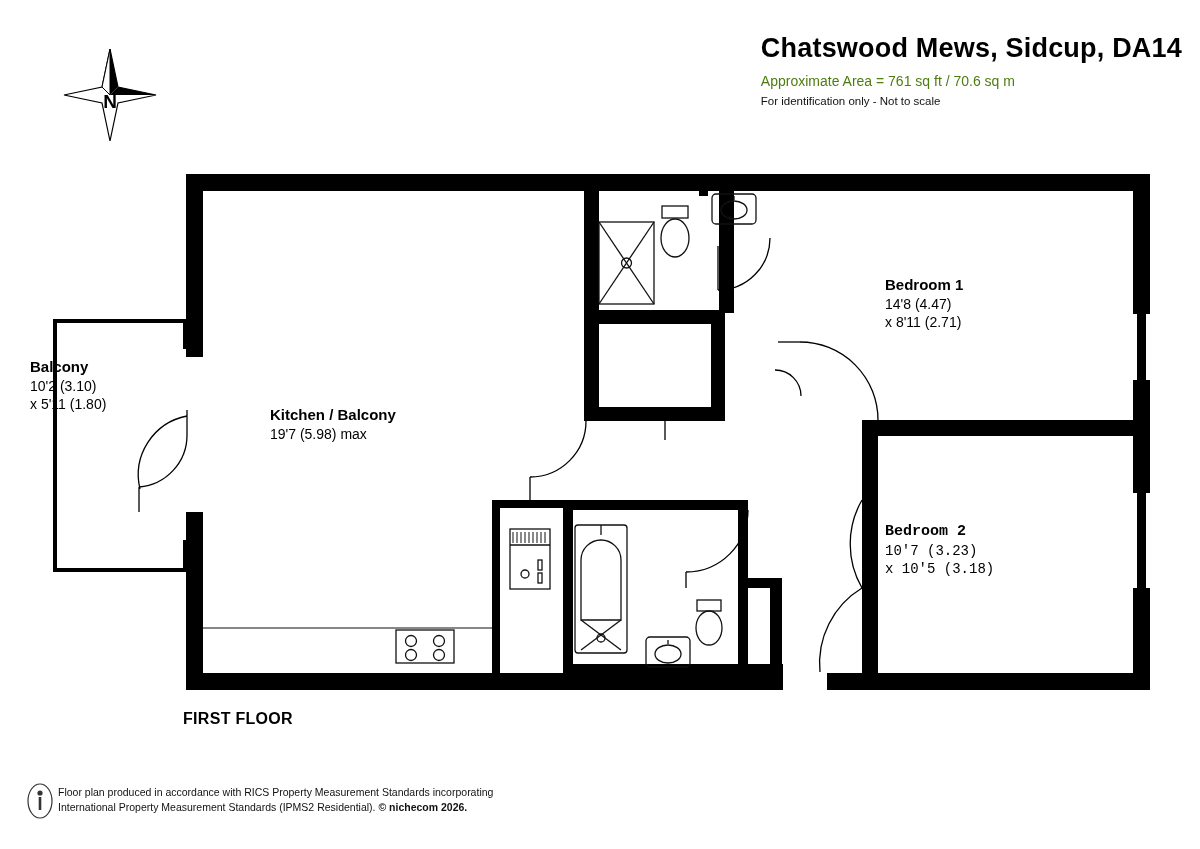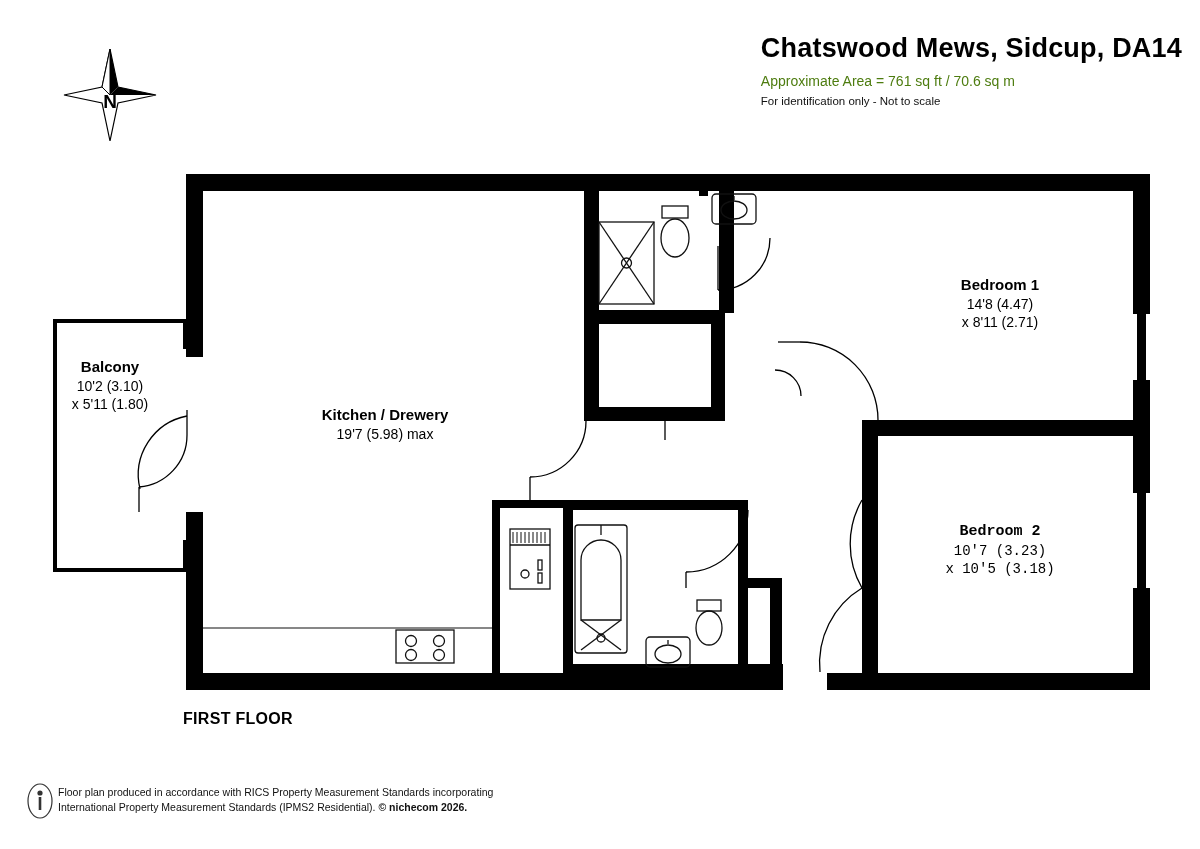--- a/index.html
+++ b/index.html
@@ -28,21 +28,21 @@
   }
 
   
   #compass{left:60px;top:45px;width:100px;height:100px;}
 
   
   #plan{left:0;top:0;width:1200px;height:849px;pointer-events:none;}
 
   
   .roomlabel{
-    text-align:center;
+    text-align:left;
     line-height:1.32;
   }
   .roomlabel .nm{font-weight:bold;font-size:15px;}
   .roomlabel .dim{font-size:14px;}
 
   #lbl-balcony{left:30px;top:357px;width:160px;}
   #lbl-kitchen{left:270px;top:405px;width:230px;}
   #lbl-bed1{left:885px;top:275px;width:230px;}
   #lbl-bed2{left:885px;top:522px;width:230px;font-family:Liberation Mono, monospace;}
 
@@ -238,21 +238,21 @@
   </g>
 </svg>
 
 <div class="abs roomlabel" id="lbl-balcony">
   <div class="nm">Balcony</div>
   <div class="dim">10'2 (3.10)</div>
   <div class="dim">x 5'11 (1.80)</div>
 </div>
 
 <div class="abs roomlabel" id="lbl-kitchen">
-  <div class="nm">Kitchen / Drewery</div>
+  <div class="nm">Kitchen / Balcony</div>
   <div class="dim">19'7 (5.98) max</div>
 </div>
 
 <div class="abs roomlabel" id="lbl-bed1">
   <div class="nm">Bedroom 1</div>
   <div class="dim">14'8 (4.47)</div>
   <div class="dim">x 8'11 (2.71)</div>
 </div>
 
 <div class="abs roomlabel" id="lbl-bed2">

